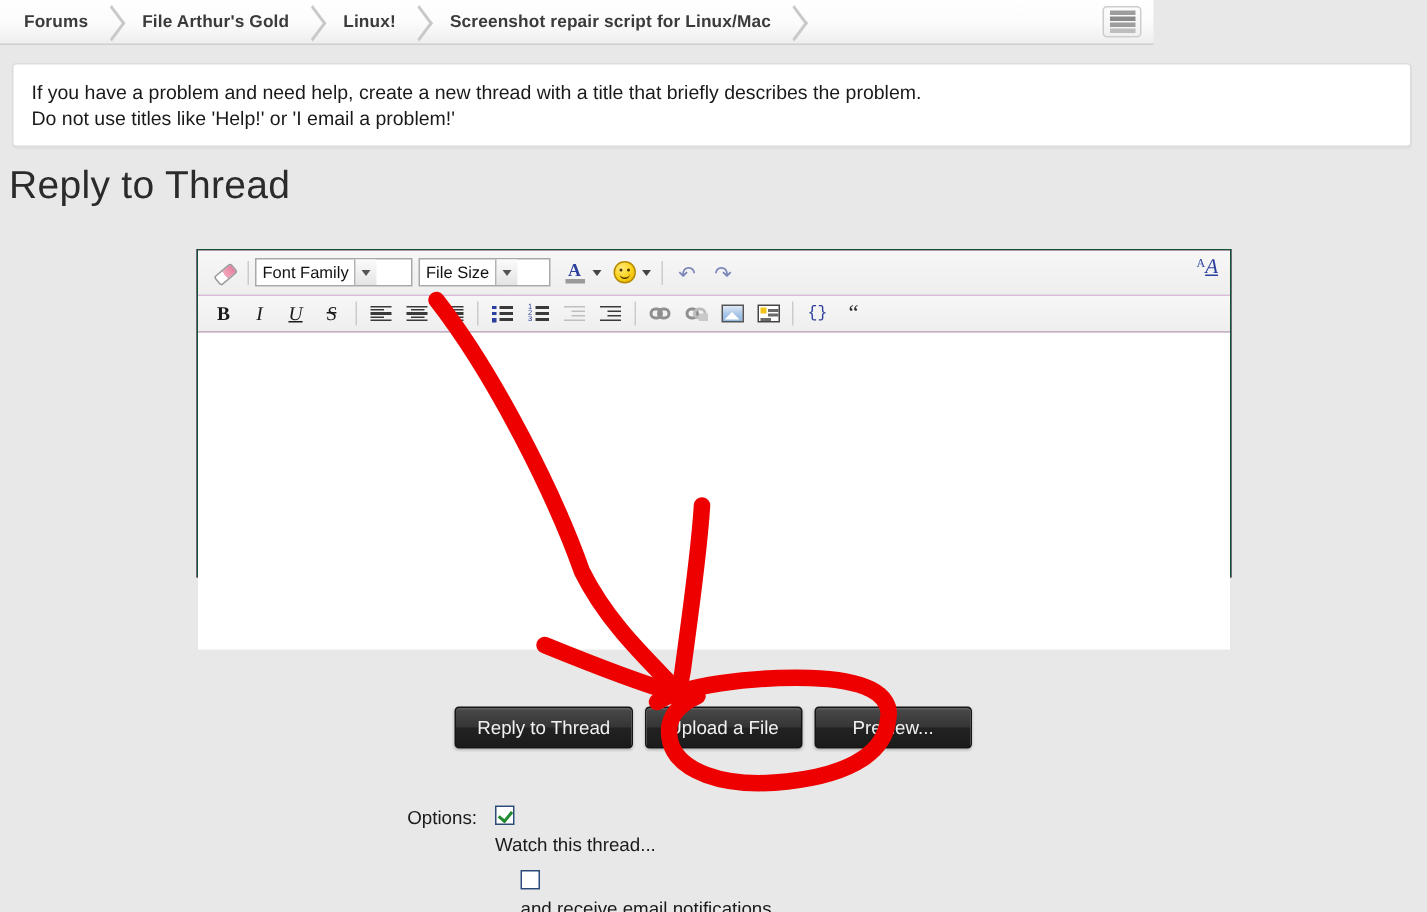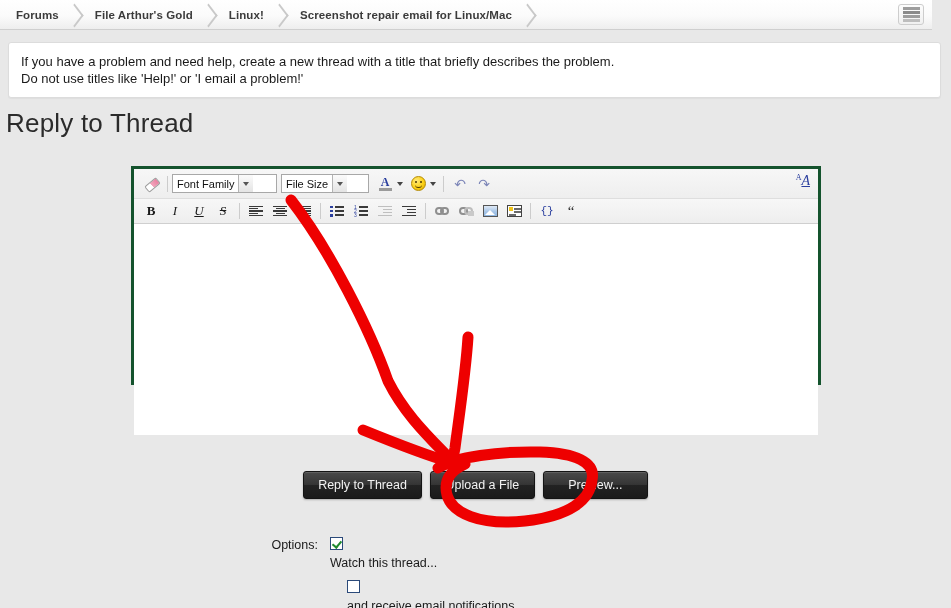--- a/index.html
+++ b/index.html
@@ -12,21 +12,21 @@
     background: #e8e8e8;
     font-family: "Liberation Sans", sans-serif;
     overflow: hidden;
     position: relative;
   }
 
   
   .breadcrumb-bar {
     position: absolute;
     left: 0; top: 0;
-    width: 932px; height: 30px;
+    width: 769px; height: 30px;
     background: linear-gradient(to bottom, #ffffff 0%, #fbfbfb 55%, #eeeeee 100%);
     border-bottom: 1px solid #cfcfcf;
     box-sizing: border-box;
   }
   .crumbs {
     display: flex;
     align-items: stretch;
     height: 29px;
     padding-left: 8px;
   }
@@ -107,21 +107,21 @@
     margin: 0;
     letter-spacing: 0.2px;
   }
 
   
   .editor {
     position: absolute;
     left: 131px; top: 166px;
     width: 690px; height: 219px;
     background: #a21caf;
-    border: 3px solid #14532d;
+    border: 1px solid #14532d;
     box-sizing: border-box;
   }
   .tb-row {
     display: flex;
     align-items: center;
     background: linear-gradient(to bottom, #f7f7f7, #eeeeee);
     box-sizing: border-box;
     padding: 0 5px;
     position: relative;
   }
@@ -429,21 +429,21 @@
 <body>
 
 <div class="breadcrumb-bar">
   <div class="crumbs">
     <div class="crumb">Forums</div>
     <div class="crumb-sep"></div>
     <div class="crumb">File Arthur's Gold</div>
     <div class="crumb-sep"></div>
     <div class="crumb">Linux!</div>
     <div class="crumb-sep"></div>
-    <div class="crumb">Screenshot repair email for Linux/Mac</div>
+    <div class="crumb">Screenshot repair script for Linux/Mac</div>
     <div class="crumb-sep"></div>
   </div>
   <div class="menu-icon-box">
     <i></i>
     <i></i>
     <i></i>
     <i></i>
   </div>
 </div>
 

